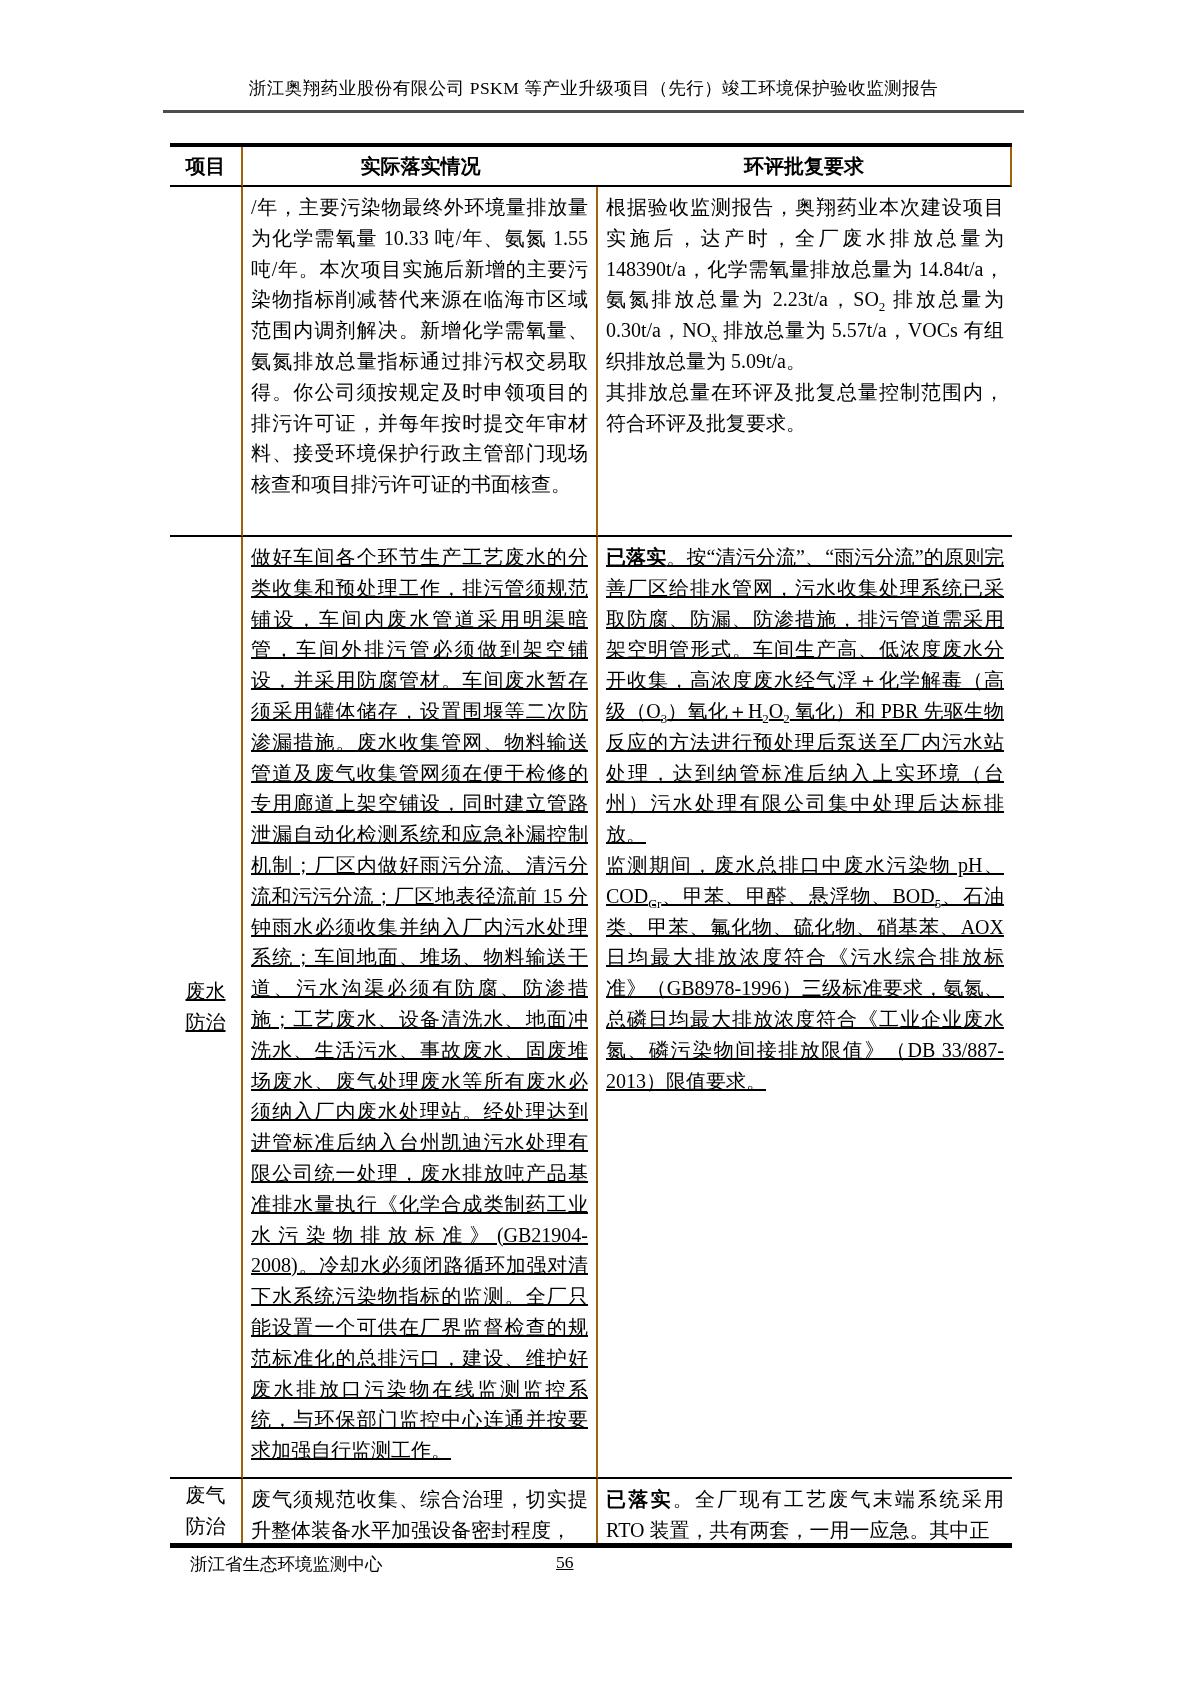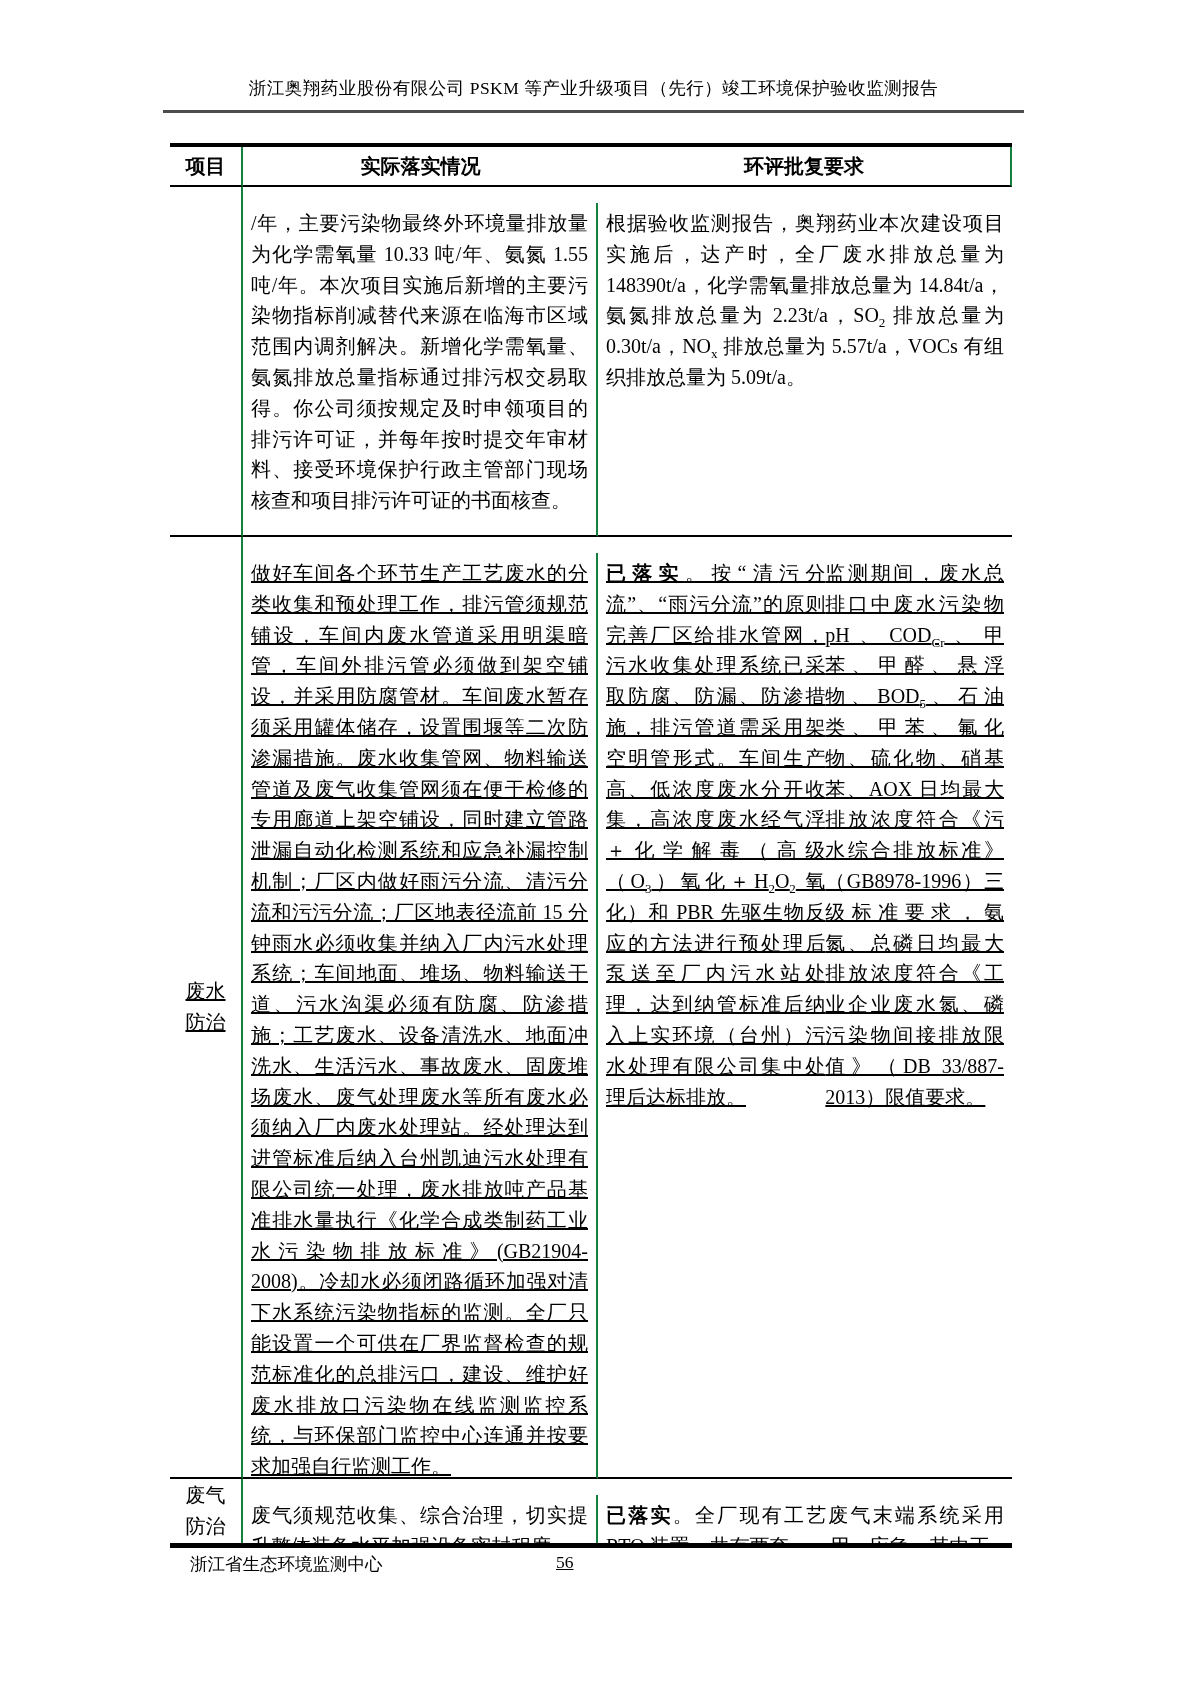--- a/index.html
+++ b/index.html
@@ -26,28 +26,28 @@
     position:absolute;top:143px;left:170px;width:842px;
     display:grid;
     grid-template-columns:73px 355px 414px;
     grid-template-rows:40px 350px 942px 64px;
     border-top:4px solid #000;
     border-bottom:5px solid #000;
     font-size:20px;
     line-height:30.8px;
   }
   .cell{box-sizing:border-box;overflow:hidden;}
-  .col1,.col2{border-right:2px solid #15803d;}
+  .col1,.col2{border-right:2px solid #a16207;}
   .hrow{border-bottom:2px solid #000;display:flex;align-items:center;justify-content:center;font-weight:bold;}
   .r1{border-bottom:2px solid #000;}
   .r2{border-bottom:2px solid #000;text-decoration:underline;}
   .itemcell{display:flex;align-items:center;justify-content:center;text-align:center;padding:12px 6px;}
-  .textcell{padding:5px 8px 20px 8px;text-align:justify;margin-top:16px;}
+  .textcell{padding:5px 8px 20px 8px;text-align:justify;}
   .textcell p{margin:0;}
-  .vcenter{display:flex;flex-direction:row;}
+  .vcenter{display:flex;flex-direction:column;}
   sub{font-size:13px;line-height:0;}
   .doc-footer-left{
     position:absolute;top:1552px;left:190px;
     font-size:17.5px;
     text-align:center;
   }
   .doc-footer-page{
     position:absolute;top:1552px;left:556px;
     font-size:17.5px;
     text-decoration:underline;
@@ -66,20 +66,21 @@
     <div class="cell col1 hrow">项目</div>
     <div class="cell col3 hrow">实际落实情况</div>
     <div class="cell col2 hrow">环评批复要求</div>
 
     <div class="cell col1 r1 itemcell"></div>
     <div class="cell col2 r1 textcell">
       <p>/年，主要污染物最终外环境量排放量为化学需氧量 10.33 吨/年、氨氮 1.55 吨/年。本次项目实施后新增的主要污染物指标削减替代来源在临海市区域范围内调剂解决。新增化学需氧量、氨氮排放总量指标通过排污权交易取得。你公司须按规定及时申领项目的排污许可证，并每年按时提交年审材料、接受环境保护行政主管部门现场核查和项目排污许可证的书面核查。</p>
     </div>
     <div class="cell col3 r1 textcell">
       <p>根据验收监测报告，奥翔药业本次建设项目实施后，达产时，全厂废水排放总量为 148390t/a，化学需氧量排放总量为 14.84t/a，氨氮排放总量为 2.23t/a，SO<sub>2</sub> 排放总量为 0.30t/a，NO<sub>x</sub> 排放总量为 5.57t/a，VOCs 有组织排放总量为 5.09t/a。</p>
+      <p>其排放总量在环评及批复总量控制范围内，符合环评及批复要求。</p>
     </div>
 
     <div class="cell col1 r2 itemcell">废水防治</div>
     <div class="cell col2 r2 textcell">
       <p>做好车间各个环节生产工艺废水的分类收集和预处理工作，排污管须规范铺设，车间内废水管道采用明渠暗管，车间外排污管必须做到架空铺设，并采用防腐管材。车间废水暂存须采用罐体储存，设置围堰等二次防渗漏措施。废水收集管网、物料输送管道及废气收集管网须在便于检修的专用廊道上架空铺设，同时建立管路泄漏自动化检测系统和应急补漏控制机制；厂区内做好雨污分流、清污分流和污污分流；厂区地表径流前 15 分钟雨水必须收集并纳入厂内污水处理系统；车间地面、堆场、物料输送干道、污水沟渠必须有防腐、防渗措施；工艺废水、设备清洗水、地面冲洗水、生活污水、事故废水、固废堆场废水、废气处理废水等所有废水必须纳入厂内废水处理站。经处理达到进管标准后纳入台州凯迪污水处理有限公司统一处理，废水排放吨产品基准排水量执行《化学合成类制药工业水污染物排放标准》(GB21904-2008)。冷却水必须闭路循环加强对清下水系统污染物指标的监测。全厂只能设置一个可供在厂界监督检查的规范标准化的总排污口，建设、维护好废水排放口污染物在线监测监控系统，与环保部门监控中心连通并按要求加强自行监测工作。</p>
     </div>
     <div class="cell col3 r2 textcell vcenter">
       <p><b>已落实</b>。按“清污分流”、“雨污分流”的原则完善厂区给排水管网，污水收集处理系统已采取防腐、防漏、防渗措施，排污管道需采用架空明管形式。车间生产高、低浓度废水分开收集，高浓度废水经气浮＋化学解毒（高级（O<sub>3</sub>）氧化＋H<sub>2</sub>O<sub>2</sub> 氧化）和 PBR 先驱生物反应的方法进行预处理后泵送至厂内污水站处理，达到纳管标准后纳入上实环境（台州）污水处理有限公司集中处理后达标排放。</p>
       <p>监测期间，废水总排口中废水污染物 pH、COD<sub>Cr</sub>、甲苯、甲醛、悬浮物、BOD<sub>5</sub>、石油类、甲苯、氟化物、硫化物、硝基苯、AOX 日均最大排放浓度符合《污水综合排放标准》（GB8978-1996）三级标准要求，氨氮、总磷日均最大排放浓度符合《工业企业废水氮、磷污染物间接排放限值》（DB 33/887-2013）限值要求。</p>
     </div>

